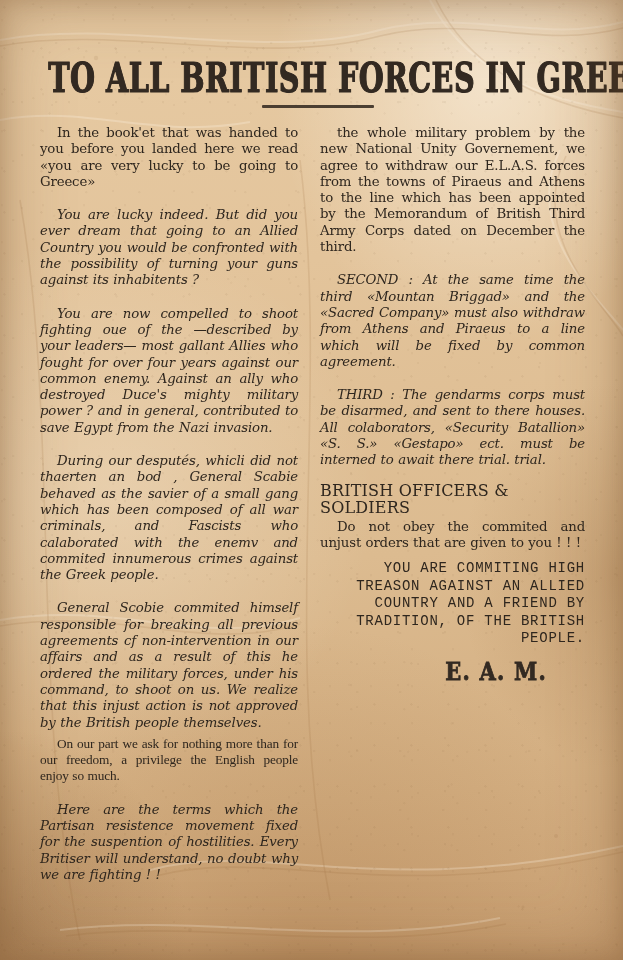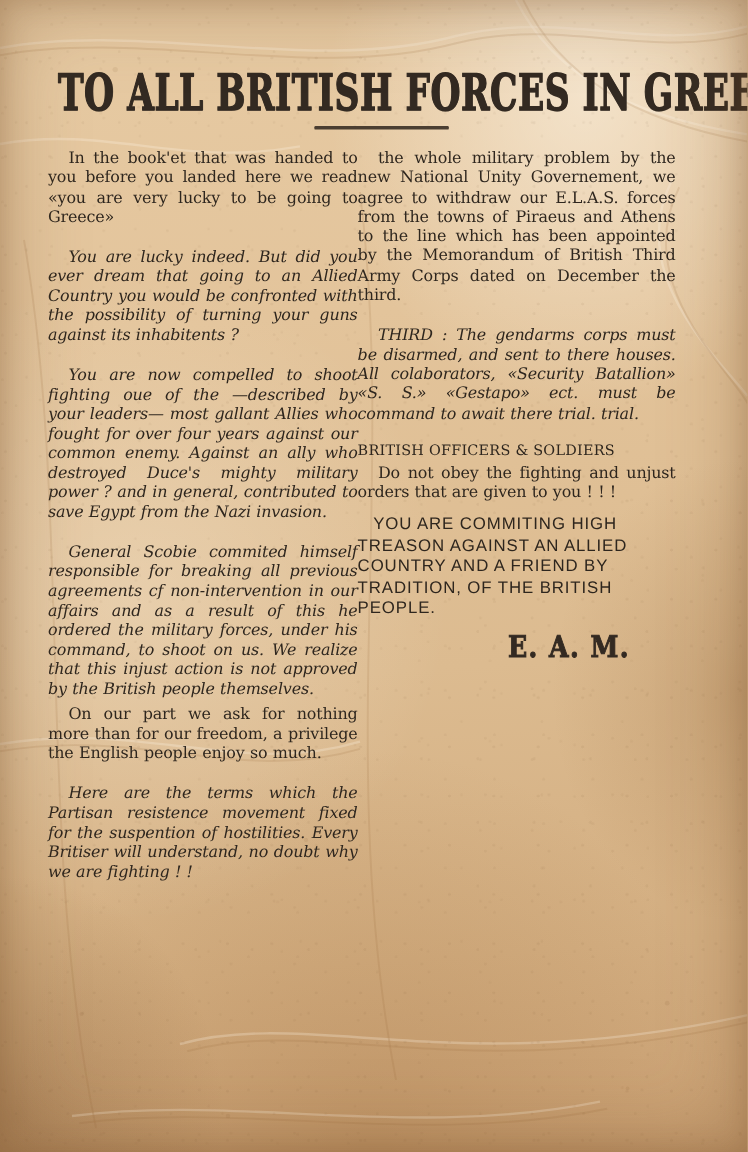--- a/index.html
+++ b/index.html
@@ -53,59 +53,59 @@
     transform-origin:center top;
     text-shadow:.5px 0 0 rgba(51,42,34,.55), 0 .5px 0 rgba(51,42,34,.35);
     white-space:nowrap;
   }
   .title-rule{
     width:112px;height:3px;background:#3a2f25;
     margin:18px auto 0 auto;border-radius:1px;opacity:.9;
   }
 
   .cols{
-    display:flex;margin-top:17px;
+    display:flex;gap:22px;margin-top:17px;
   }
   .col{flex:1 1 0;min-width:0;}
   .col-left{max-width:258px;}
   .col-right{max-width:265px;}
 
   p{
     margin:0 0 5px 0;
     font-size:13.3px;
     line-height:16.3px;
     text-align:justify;
     text-justify:inter-word;
     color:#2e261e;
     text-indent:17px;
     font-family:"DejaVu Serif", serif;
     letter-spacing:-.15px;
     word-spacing:.4px;
   }
-  p.tight{margin-bottom:15px;}
+  p.tight{margin-bottom:15px;font-family:Liberation Serif, serif;}
   p.gap{margin-top:17px;font-style:italic;}
 
   .sub-head{
     margin:13px 0 3px 0;
-    font-size:12px;
+    font-size:16px;
     line-height:17px;
     color:#2e261e;
     text-indent:0;
     letter-spacing:.2px;
     font-family:"DejaVu Serif", serif;
   }
   .shout{
     margin:9px 0 0 0;
     text-indent:13px;
     font-size:14px;
     line-height:17.5px;
     letter-spacing:.75px;
     color:#2e261e;
-    text-align:left;
-    font-family:Liberation Sans, sans-serif;
+    text-align:right;
+    font-family:Liberation Mono, monospace;
   }
   .sign{
     text-align:right;
     margin:8px 38px 0 0;
     font-family:"DejaVu Serif", serif;
     font-weight:700;
     font-size:21px;
     letter-spacing:1.2px;
     color:#332a22;
     -webkit-text-stroke:.7px #332a22;
@@ -156,31 +156,33 @@
 
     <h1 class="title">TO ALL BRITISH FORCES IN GREECE</h1>
     <div class="title-rule"></div>
 
     <div class="cols">
 
       <div class="col col-left">
         <p>In the book'et that was handed to you before you landed here we read «you are very lucky to be going to Greece»</p>
         <p class="gap">You are lucky indeed. But did you ever dream that going to an Allied Country you would be confronted with the possibility of turning your guns against its inhabitents ?</p>
         <p class="gap">You are now compelled to shoot fighting oue of the —described by your leaders— most gallant Allies who fought for over four years against our common enemy. Against an ally who destroyed Duce's mighty military power ? and in general, contributed to save Egypt from the Nazi invasion.</p>
+        <p class="gap">During our desputés, whicli did not thaerten an bod , General Scabie behaved as the savier of a small gang which has been composed of all war criminals, and Fascists who calaborated with the enemv and commited innumerous crimes against the Greek people.</p>
         <p class="gap">General Scobie commited himself responsible for breaking all previous agreements cf non-intervention in our affairs and as a result of this he ordered the military forces, under his command, to shoot on us. We realize that this injust action is not approved by the British people themselves.</p>
         <p class="tight">On our part we ask for nothing more than for our freedom, a privilege the English people enjoy so much.</p>
         <p class="gap">Here are the terms which the Partisan resistence movement fixed for the suspention of hostilities. Every Britiser will understand, no doubt why we are fighting ! !</p>
       </div>
 
       <div class="col col-right">
         <p>the whole military problem by the new National Unity Governement, we agree to withdraw our E.L.A.S. forces from the towns of Piraeus and Athens to the line which has been appointed by the Memorandum of British Third Army Corps dated on December the third.</p>
-        <p class="gap">THIRD : The gendarms corps must be disarmed, and sent to there houses. All colaborators, «Security Batallion» «S. S.» «Gestapo» ect. must be command to await there trial. trial.</p>
+        <p class="gap">SECOND : At the same time the third «Mountan Briggad» and the «Sacred Company» must also withdraw from Athens and Piraeus to a line which will be fixed by common agreement.</p>
+        <p class="gap">THIRD : The gendarms corps must be disarmed, and sent to there houses. All colaborators, «Security Batallion» «S. S.» «Gestapo» ect. must be interned to await there trial. trial.</p>
 
         <div class="sub-head">BRITISH OFFICERS &amp; SOLDIERS</div>
-        <p>Do not obey the fighting and unjust orders that are given to you ! ! !</p>
+        <p>Do not obey the commited and unjust orders that are given to you ! ! !</p>
 
         <div class="shout">YOU ARE COMMITING HIGH TREASON AGAINST AN ALLIED COUNTRY AND A FRIEND BY TRADITION, OF THE BRITISH PEOPLE.</div>
 
         <div class="sign">E. A. M.</div>
       </div>
 
     </div>
   </div>
 
   <div id="vignette"></div>

